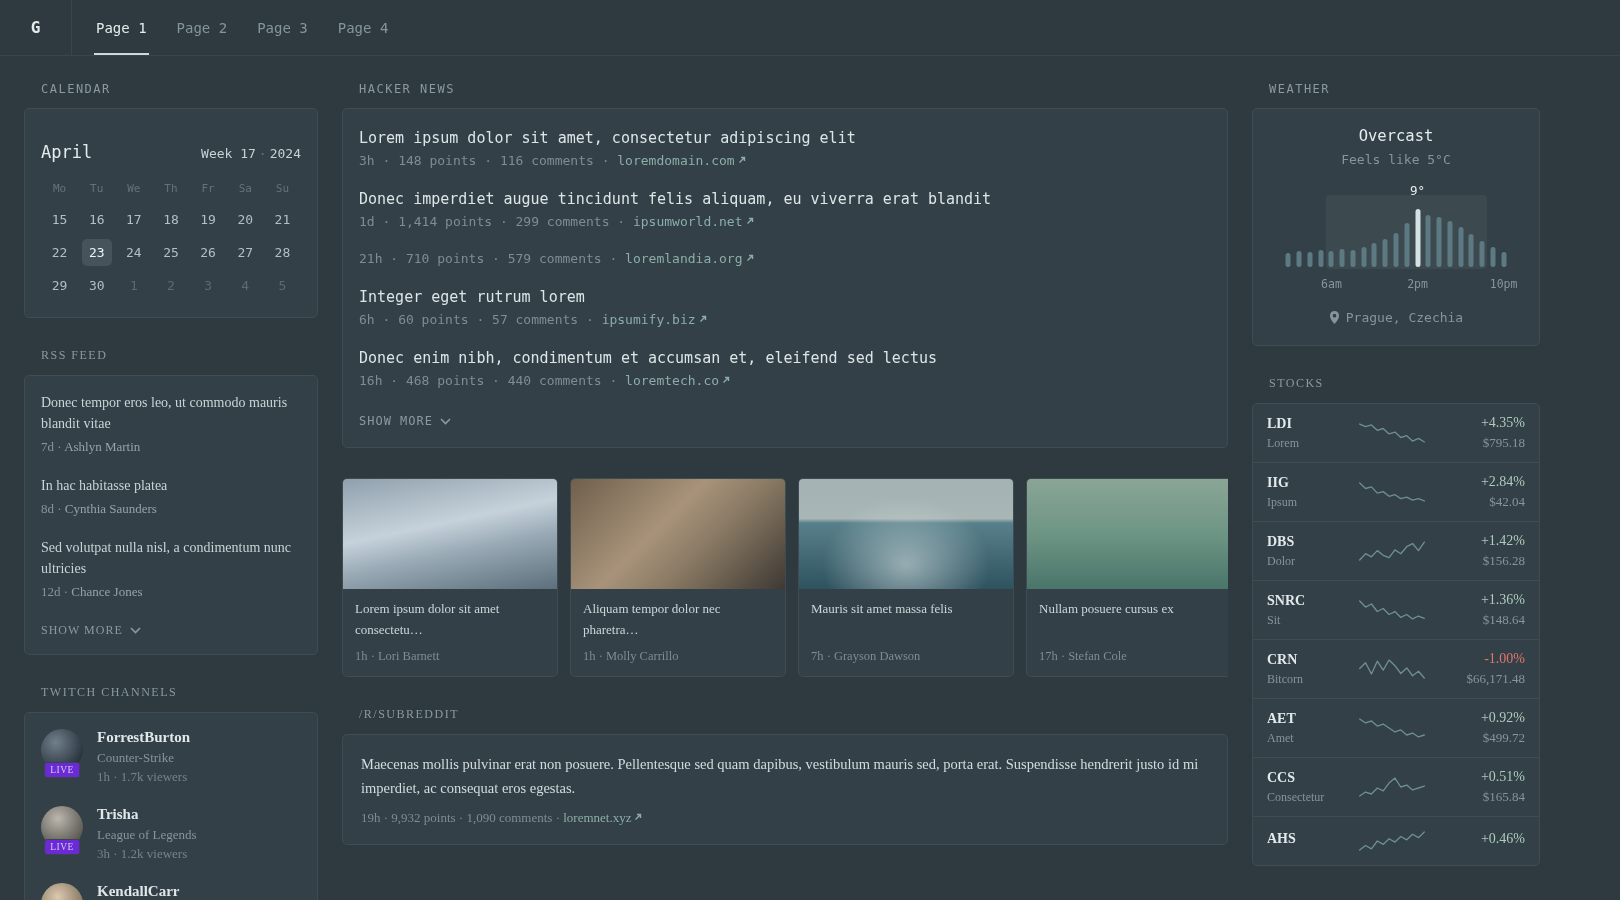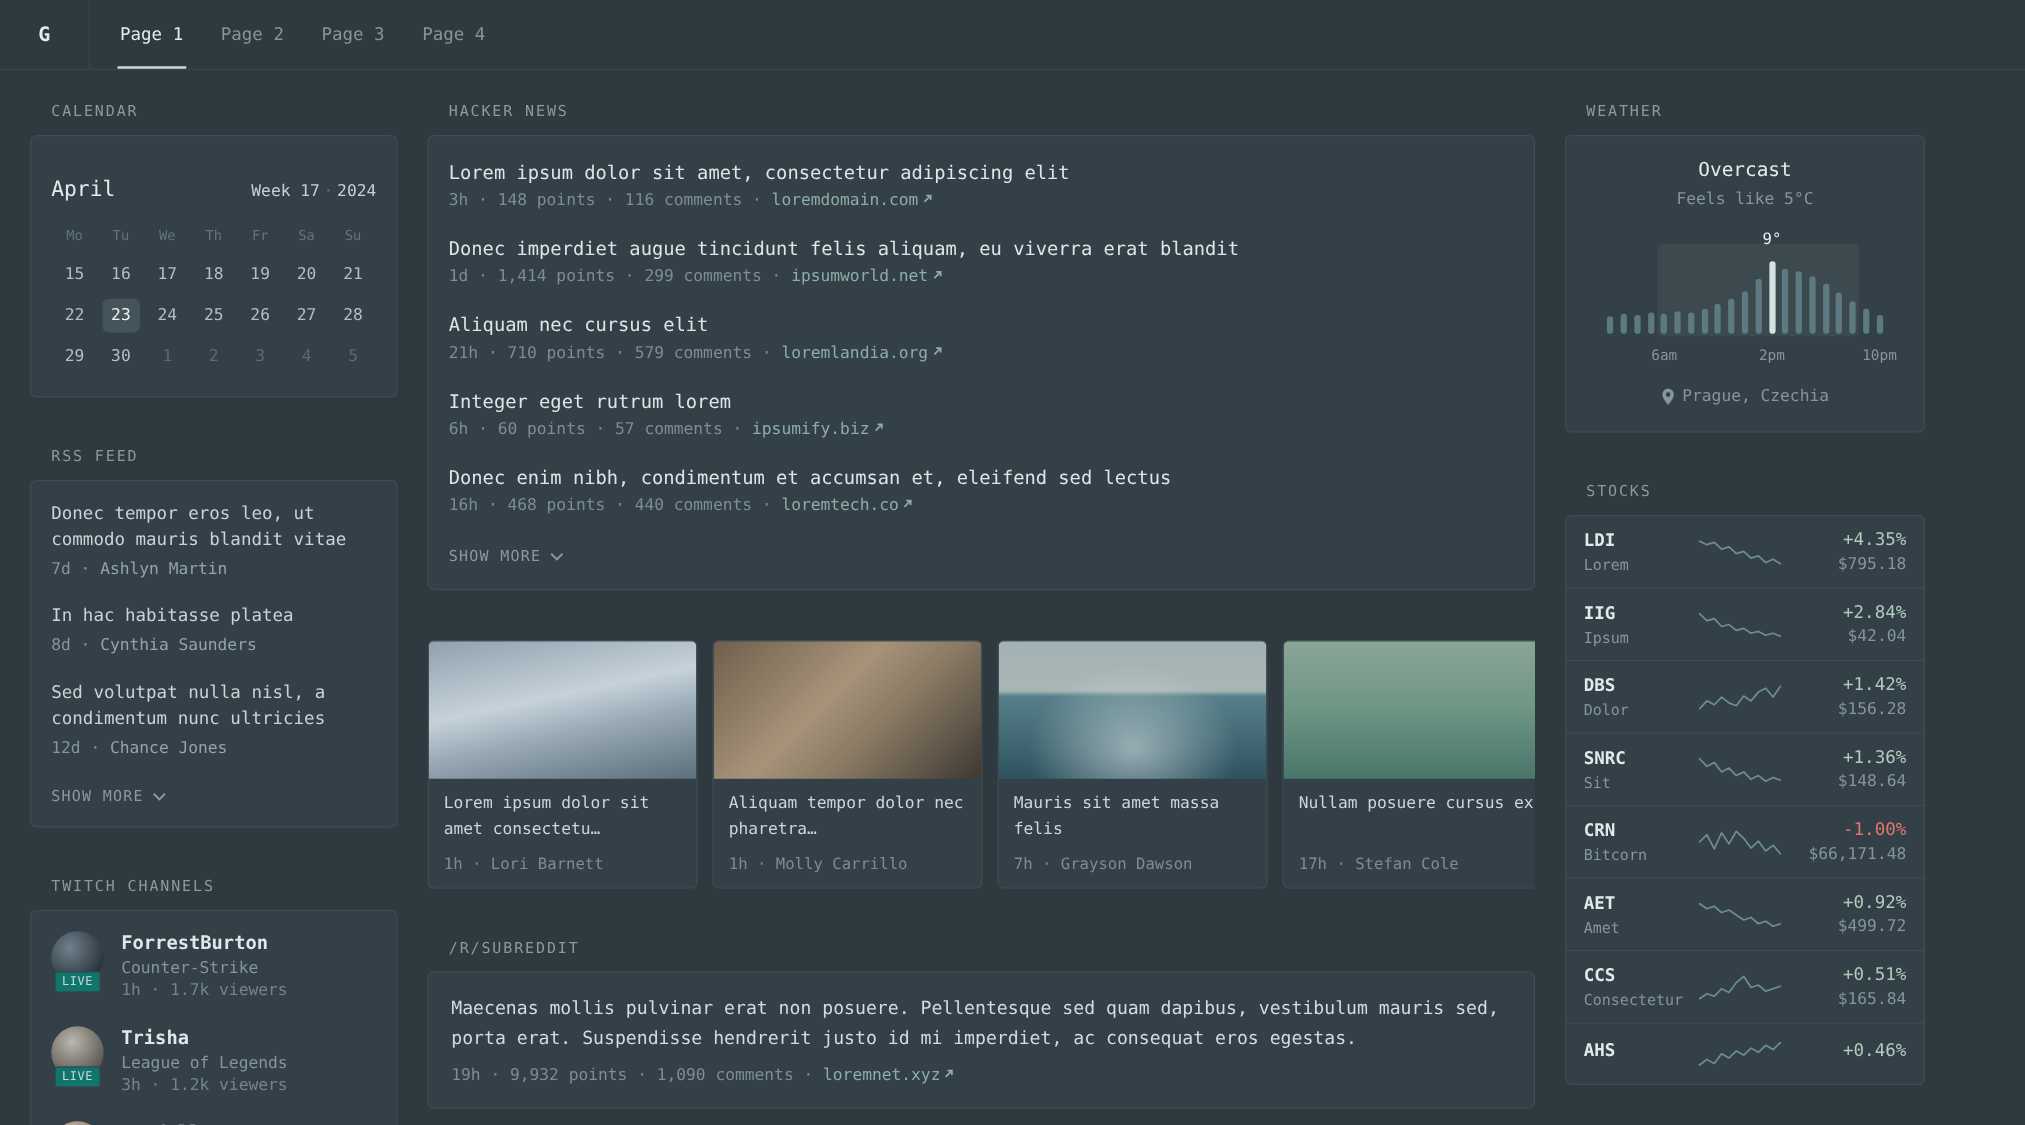--- a/index.html
+++ b/index.html
@@ -46,21 +46,21 @@
     display:grid; grid-template-columns:294px 886px 288px; gap:24px;
     padding:26px 0 0 24px;
   }
   .wtitle{
     font-size:12px; font-weight:normal; letter-spacing:1.5px;
     color:#8a9a9f; margin:0 0 12px 17px;
   }
   .card{
     background:var(--card); border:1px solid var(--border); border-radius:5px;
   }
-  .widget + .widget{ margin-top:40px; }
+  .widget + .widget{ margin-top:30px;font-family:Liberation Serif, serif; }
   
   .cal{ padding:15px 16px 18px; }
   .cal-head{ display:flex; justify-content:space-between; align-items:baseline; }
   .cal-month{ font-size:17px; color:var(--t-bright);margin-top:18px; }
   .cal-week{ font-size:13px; color:#c6d1d4; }
   .cal-week .dot{ color:var(--t-faint); padding:0 3px; }
   .cgrid{
     display:grid; grid-template-columns:repeat(7,1fr);
     row-gap:6px; margin-top:16px; text-align:center;
   }
@@ -83,21 +83,21 @@
   }
   .chev{ stroke:#8a9a9f; stroke-width:1.6; fill:none; }
   .tw-item{ display:flex; gap:14px; margin-bottom:21px; }
   .tw-av-wrap{ position:relative; width:42px; height:42px; flex:none; }
   .tw-av{ width:42px; height:42px; border-radius:50%; }
   .av1{ background:radial-gradient(circle at 35% 32%, #70808c, #2c363f 72%); }
   .av2{ background:radial-gradient(circle at 40% 30%, #bcb7ae, #595751 75%); }
   .av3{ background:radial-gradient(circle at 40% 33%, #dcc9b0, #7a6a55 78%); }
   .live{
     position:absolute; bottom:-7px; left:50%; transform:translateX(-50%);
-    background:#0f766e; color:#ccd6d9; font-size:9.5px; letter-spacing:.5px;
+    background:#6d28d9; color:#ccd6d9; font-size:9.5px; letter-spacing:.5px;
     padding:2px 5px; border-radius:3px; border:1px solid #39454b;
   }
   .tw-name{ font-size:15px; color:#dfe7e9; font-weight:bold; cursor:pointer; }
   .tw-game{ font-size:13px; color:var(--t-muted); margin-top:4px; }
   .tw-meta{ font-size:13px; color:#73848b; margin-top:3px; }
   
   .hn{ padding:20px 16px 18px; }
   .hn-item{ margin-bottom:22px; }
   .hn-title{ font-size:15px; color:#dde5e7; cursor:pointer; }
   .hn-meta{ margin-top:6px; font-size:13px; color:#7c8d93; }
@@ -295,21 +295,20 @@
                 <path d="M2.5 7.5 L7.5 2.5 M4 2.5 H7.5 V6"></path>
               </svg></div>
         </div>
         <div class="hn-item">
           <div class="hn-title">Donec imperdiet augue tincidunt felis aliquam, eu viverra erat blandit</div>
           <div class="hn-meta"><span>1d · 1,414 points · 299 comments ·</span> <span class="dom">ipsumworld.net</span><svg class="ext" width="10" height="10" viewBox="0 0 10 10">
                 <path d="M2.5 7.5 L7.5 2.5 M4 2.5 H7.5 V6"></path>
               </svg></div>
         </div>
         <div class="hn-item">
-          <div class="hn-title">Aliquam nec cursus elit</div>
           <div class="hn-meta"><span>21h · 710 points · 579 comments ·</span> <span class="dom">loremlandia.org</span><svg class="ext" width="10" height="10" viewBox="0 0 10 10">
                 <path d="M2.5 7.5 L7.5 2.5 M4 2.5 H7.5 V6"></path>
               </svg></div>
         </div>
         <div class="hn-item">
           <div class="hn-title">Integer eget rutrum lorem</div>
           <div class="hn-meta"><span>6h · 60 points · 57 comments ·</span> <span class="dom">ipsumify.biz</span><svg class="ext" width="10" height="10" viewBox="0 0 10 10">
                 <path d="M2.5 7.5 L7.5 2.5 M4 2.5 H7.5 V6"></path>
               </svg></div>
         </div>

